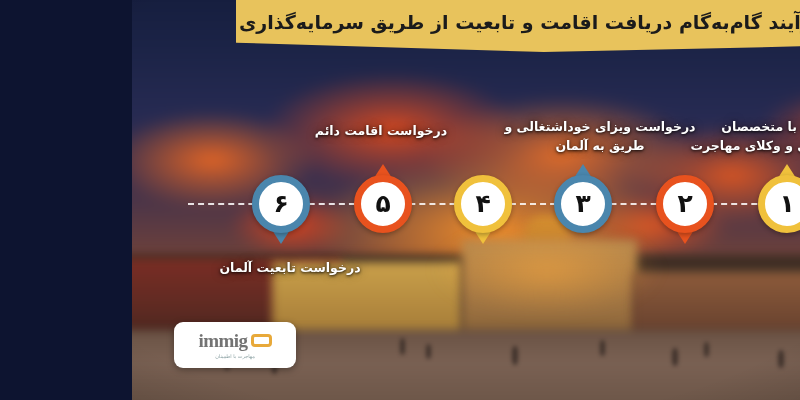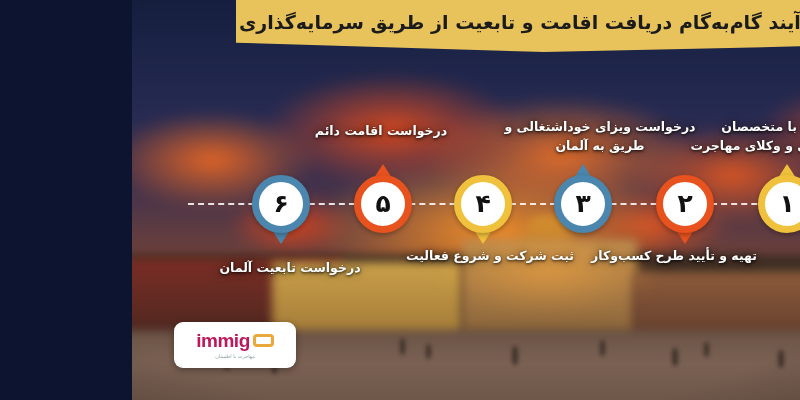--- a/index.html
+++ b/index.html
@@ -128,22 +128,22 @@
 
   
   .logo{
     position:absolute;left:42px;top:322px;width:122px;height:46px;
     background:#fff;border-radius:9px;
     display:flex;flex-direction:column;align-items:center;justify-content:center;
     box-shadow:0 2px 7px rgba(0,0,0,.35);
   }
   .logo-row{display:flex;align-items:center;direction:ltr;gap:2px;}
   .logo-word{
-    font-family:Liberation Sans, sans-serif;
-    font-size:19px;font-weight:bold;color:#be185d;letter-spacing:-.5px;line-height:1;
+    font-family:Liberation Serif, serif;
+    font-size:19px;font-weight:bold;color:#737373;letter-spacing:-.5px;line-height:1;
   }
   .logo-o{
     width:21px;height:13px;border:3px solid #e8a93a;border-radius:4px;
     box-sizing:border-box;margin-left:1px;
   }
   .logo-tag{font-size:5px;color:#8aa0a2;margin-top:3px;letter-spacing:.2px;}
 </style>
 </head>
 <body>
 
@@ -179,22 +179,20 @@
   </div>
 
   <div class="dash-line"></div>
 
   <div class="lbl" style="left:538px;top:118px;width:230px;">مشاوره با متخصصان
 سرمایه‌گذاری و وکلای مهاجرت</div>
   <div class="lbl" style="left:368px;top:118px;width:200px;">درخواست ویزای خوداشتغالی و
 طریق به آلمان</div>
   <div class="lbl" style="left:164px;top:122px;width:170px;">درخواست اقامت دائم</div>
 
-  <div class="lbl" style="left:452px;top:247px;width:180px;">تهیه و تأیید طرح کسب‌وکار</div>
-  <div class="lbl" style="left:268px;top:247px;width:180px;">ثبت شرکت و شروع فعالیت</div>
   <div class="lbl" style="left:68px;top:247px;width:180px;margin-top:12px;">درخواست تابعیت آلمان</div>
 
   <div class="pin up" style="left:626px;top:175px;--c:#f0c13c;">
     <div class="tip"></div>
     <div class="disc">
       <span class="num">۱</span>
     </div>
   </div>
 
   <div class="pin down" style="left:524px;top:175px;--c:#e8521e;">

